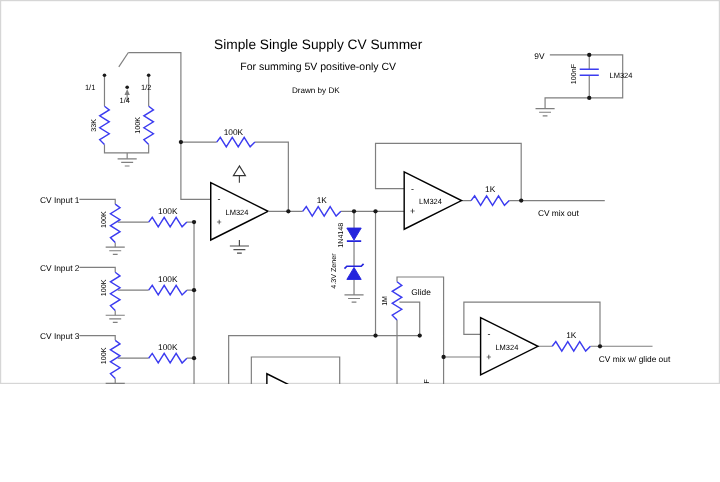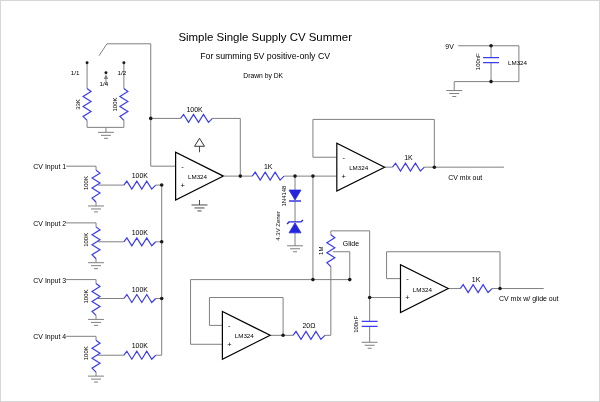--- a/index.html
+++ b/index.html
@@ -1,16 +1,16 @@
 <!DOCTYPE html>
 <html><head>
 <meta charset="utf-8">
 <style>
   html,body{margin:0;padding:0;background:#fff;}
-  .canvas{width:600px;height:402px;box-sizing:border-box;border:1px solid #d6d6d6;background:#fff;}
+  .canvas{width:600px;height:320px;box-sizing:border-box;border:1px solid #d6d6d6;background:#fff;}
   svg{display:block;}
   text{font-family:"Liberation Sans","DejaVu Sans",sans-serif;fill:#000;}
   .title{font-size:11.5px;}
   .subtitle{font-size:8.8px;}
   .credit{font-size:6.8px;}
   .lbl{font-size:7px;}
   .lbl-sm{font-size:6.3px;}
   .rot{font-size:6px;}
   .pin{font-size:7.5px;}
   .wire{stroke:#7f7f7f;stroke-width:1;fill:none;}

